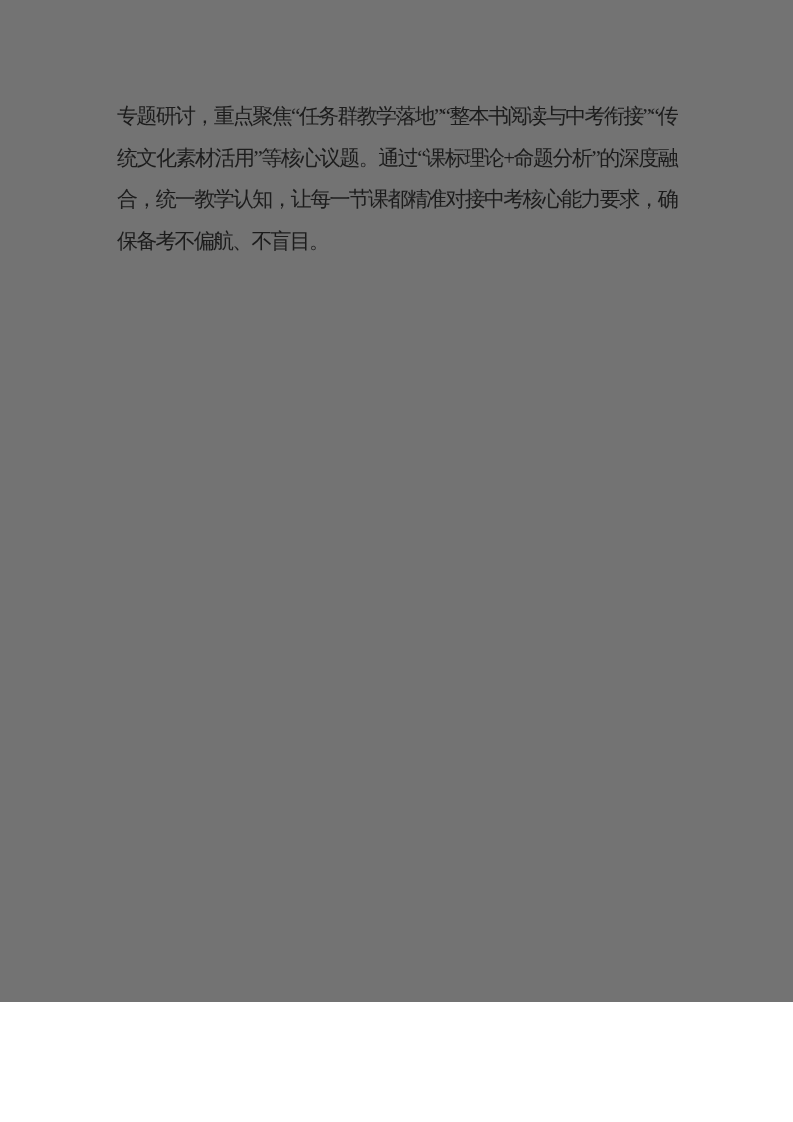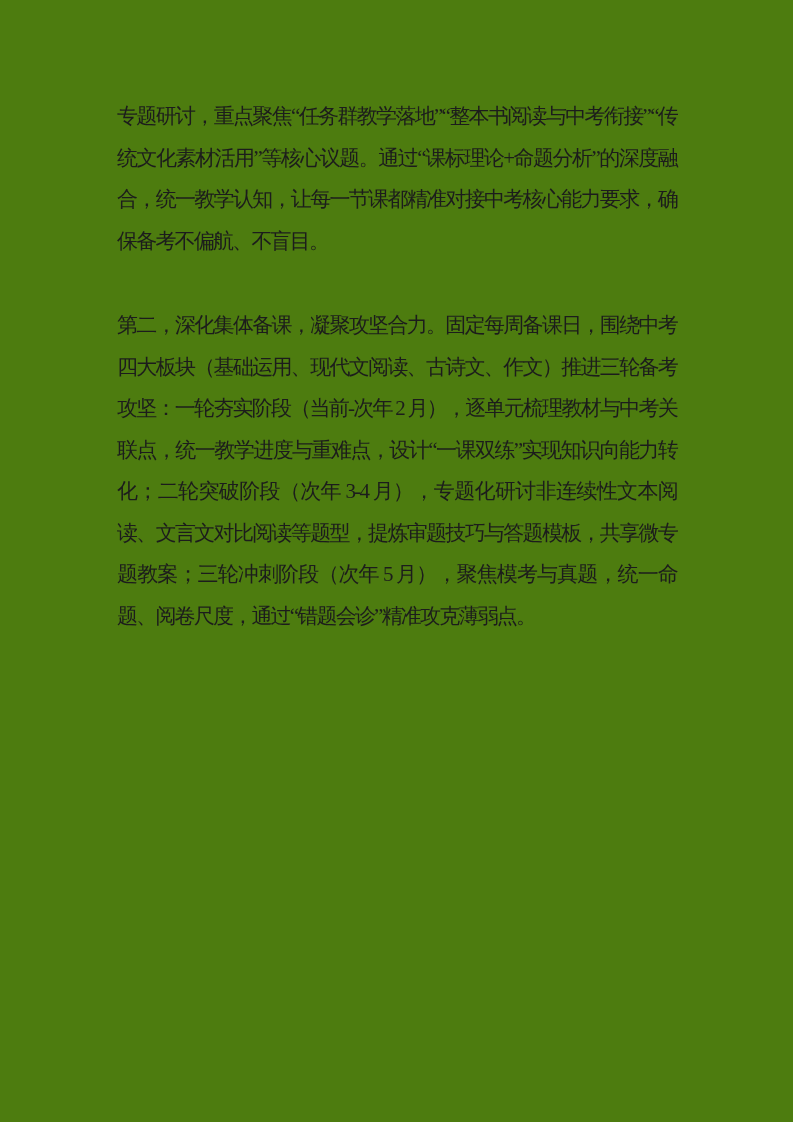--- a/index.html
+++ b/index.html
@@ -8,22 +8,22 @@
     background: #ffffff;
   }
   body {
     width: 793px;
     height: 1122px;
     overflow: hidden;
   }
   .doc-page {
     position: relative;
     width: 793px;
-    height: 1122px;
-    background: #4d7c0f;
+    height: 1002px;
+    background: #737373;
     font-family: "Liberation Serif", "DejaVu Serif", serif;
   }
   .text-block {
     position: absolute;
     left: 117px;
     top: 96px;
     width: 560px;
   }
   .doc-paragraph {
     margin: 0 0 43px 0;
@@ -39,15 +39,14 @@
   .doc-paragraph:last-child {
     margin-bottom: 0;
   }
 </style>
 </head>
 <body>
 
 <div class="doc-page">
   <div class="text-block">
     <p class="doc-paragraph">专题研讨，重点聚焦“任务群教学落地”“整本书阅读与中考衔接”“传统文化素材活用”等核心议题。通过“课标理论+命题分析”的深度融合，统一教学认知，让每一节课都精准对接中考核心能力要求，确保备考不偏航、不盲目。</p>
-    <p class="doc-paragraph">第二，深化集体备课，凝聚攻坚合力。固定每周备课日，围绕中考四大板块（基础运用、现代文阅读、古诗文、作文）推进三轮备考攻坚：一轮夯实阶段（当前-次年 2 月），逐单元梳理教材与中考关联点，统一教学进度与重难点，设计“一课双练”实现知识向能力转化；二轮突破阶段（次年 3-4 月），专题化研讨非连续性文本阅读、文言文对比阅读等题型，提炼审题技巧与答题模板，共享微专题教案；三轮冲刺阶段（次年 5 月），聚焦模考与真题，统一命题、阅卷尺度，通过“错题会诊”精准攻克薄弱点。</p>
   </div>
 </div>
 
 </body></html>

